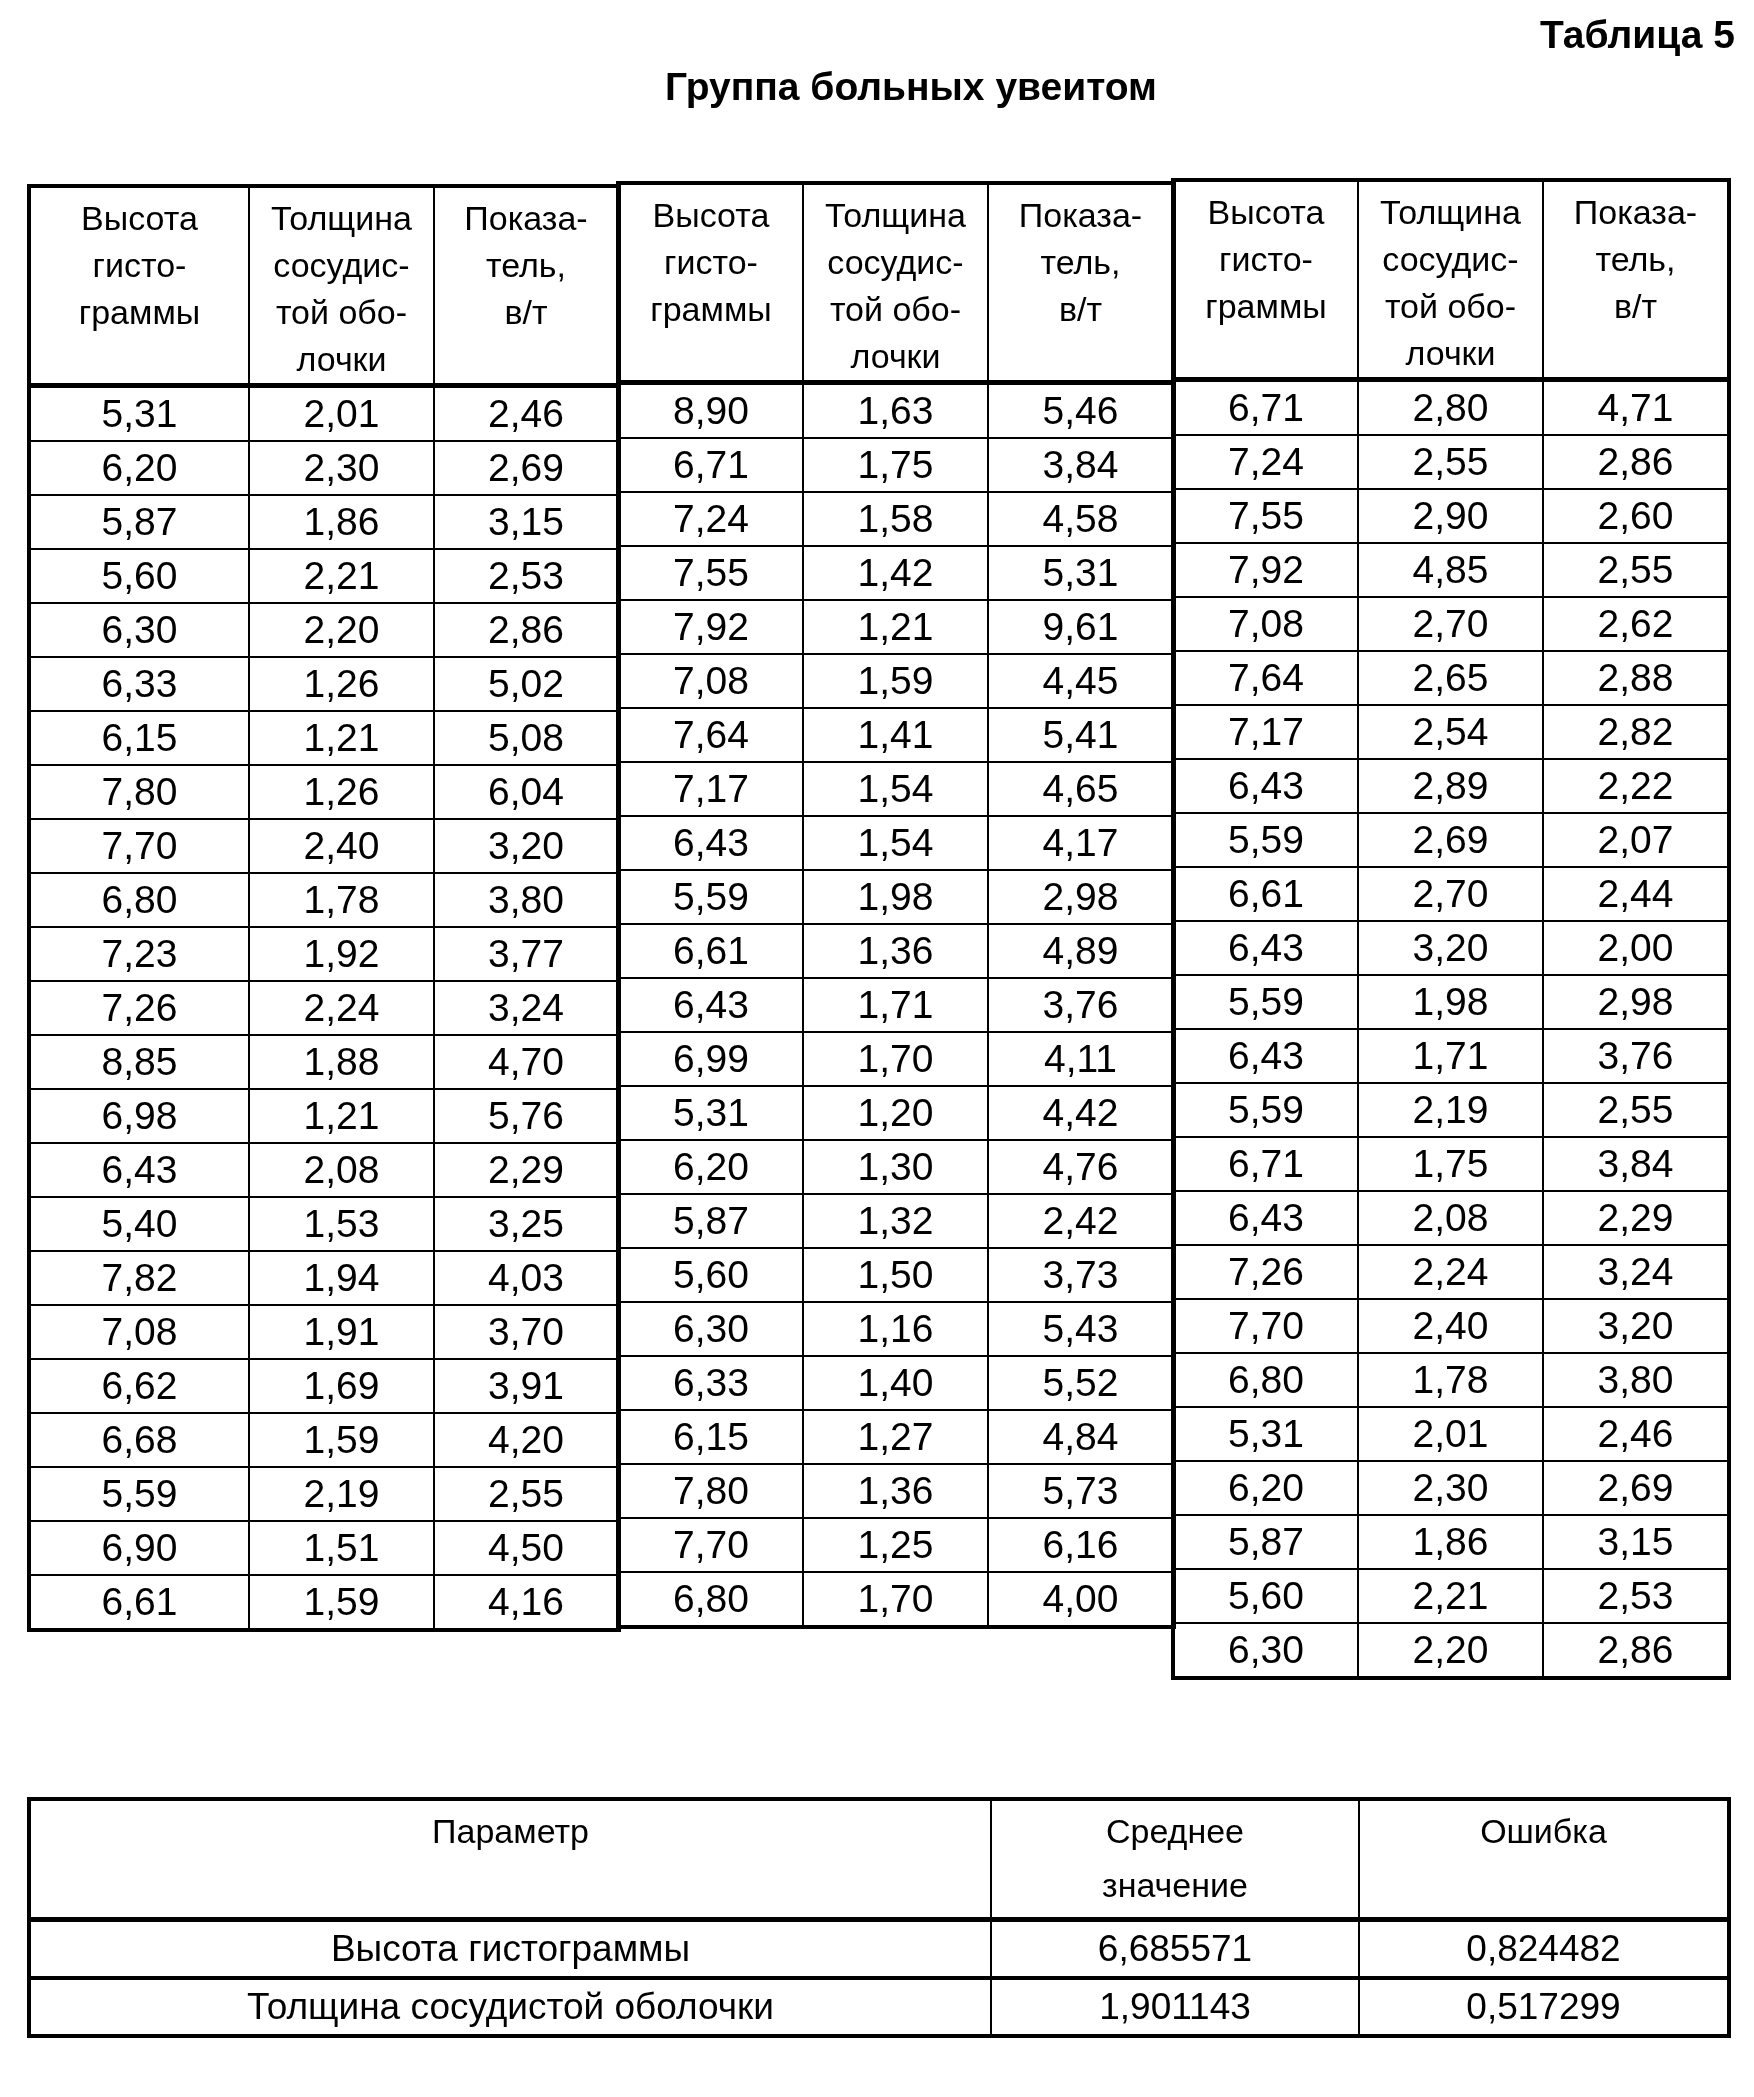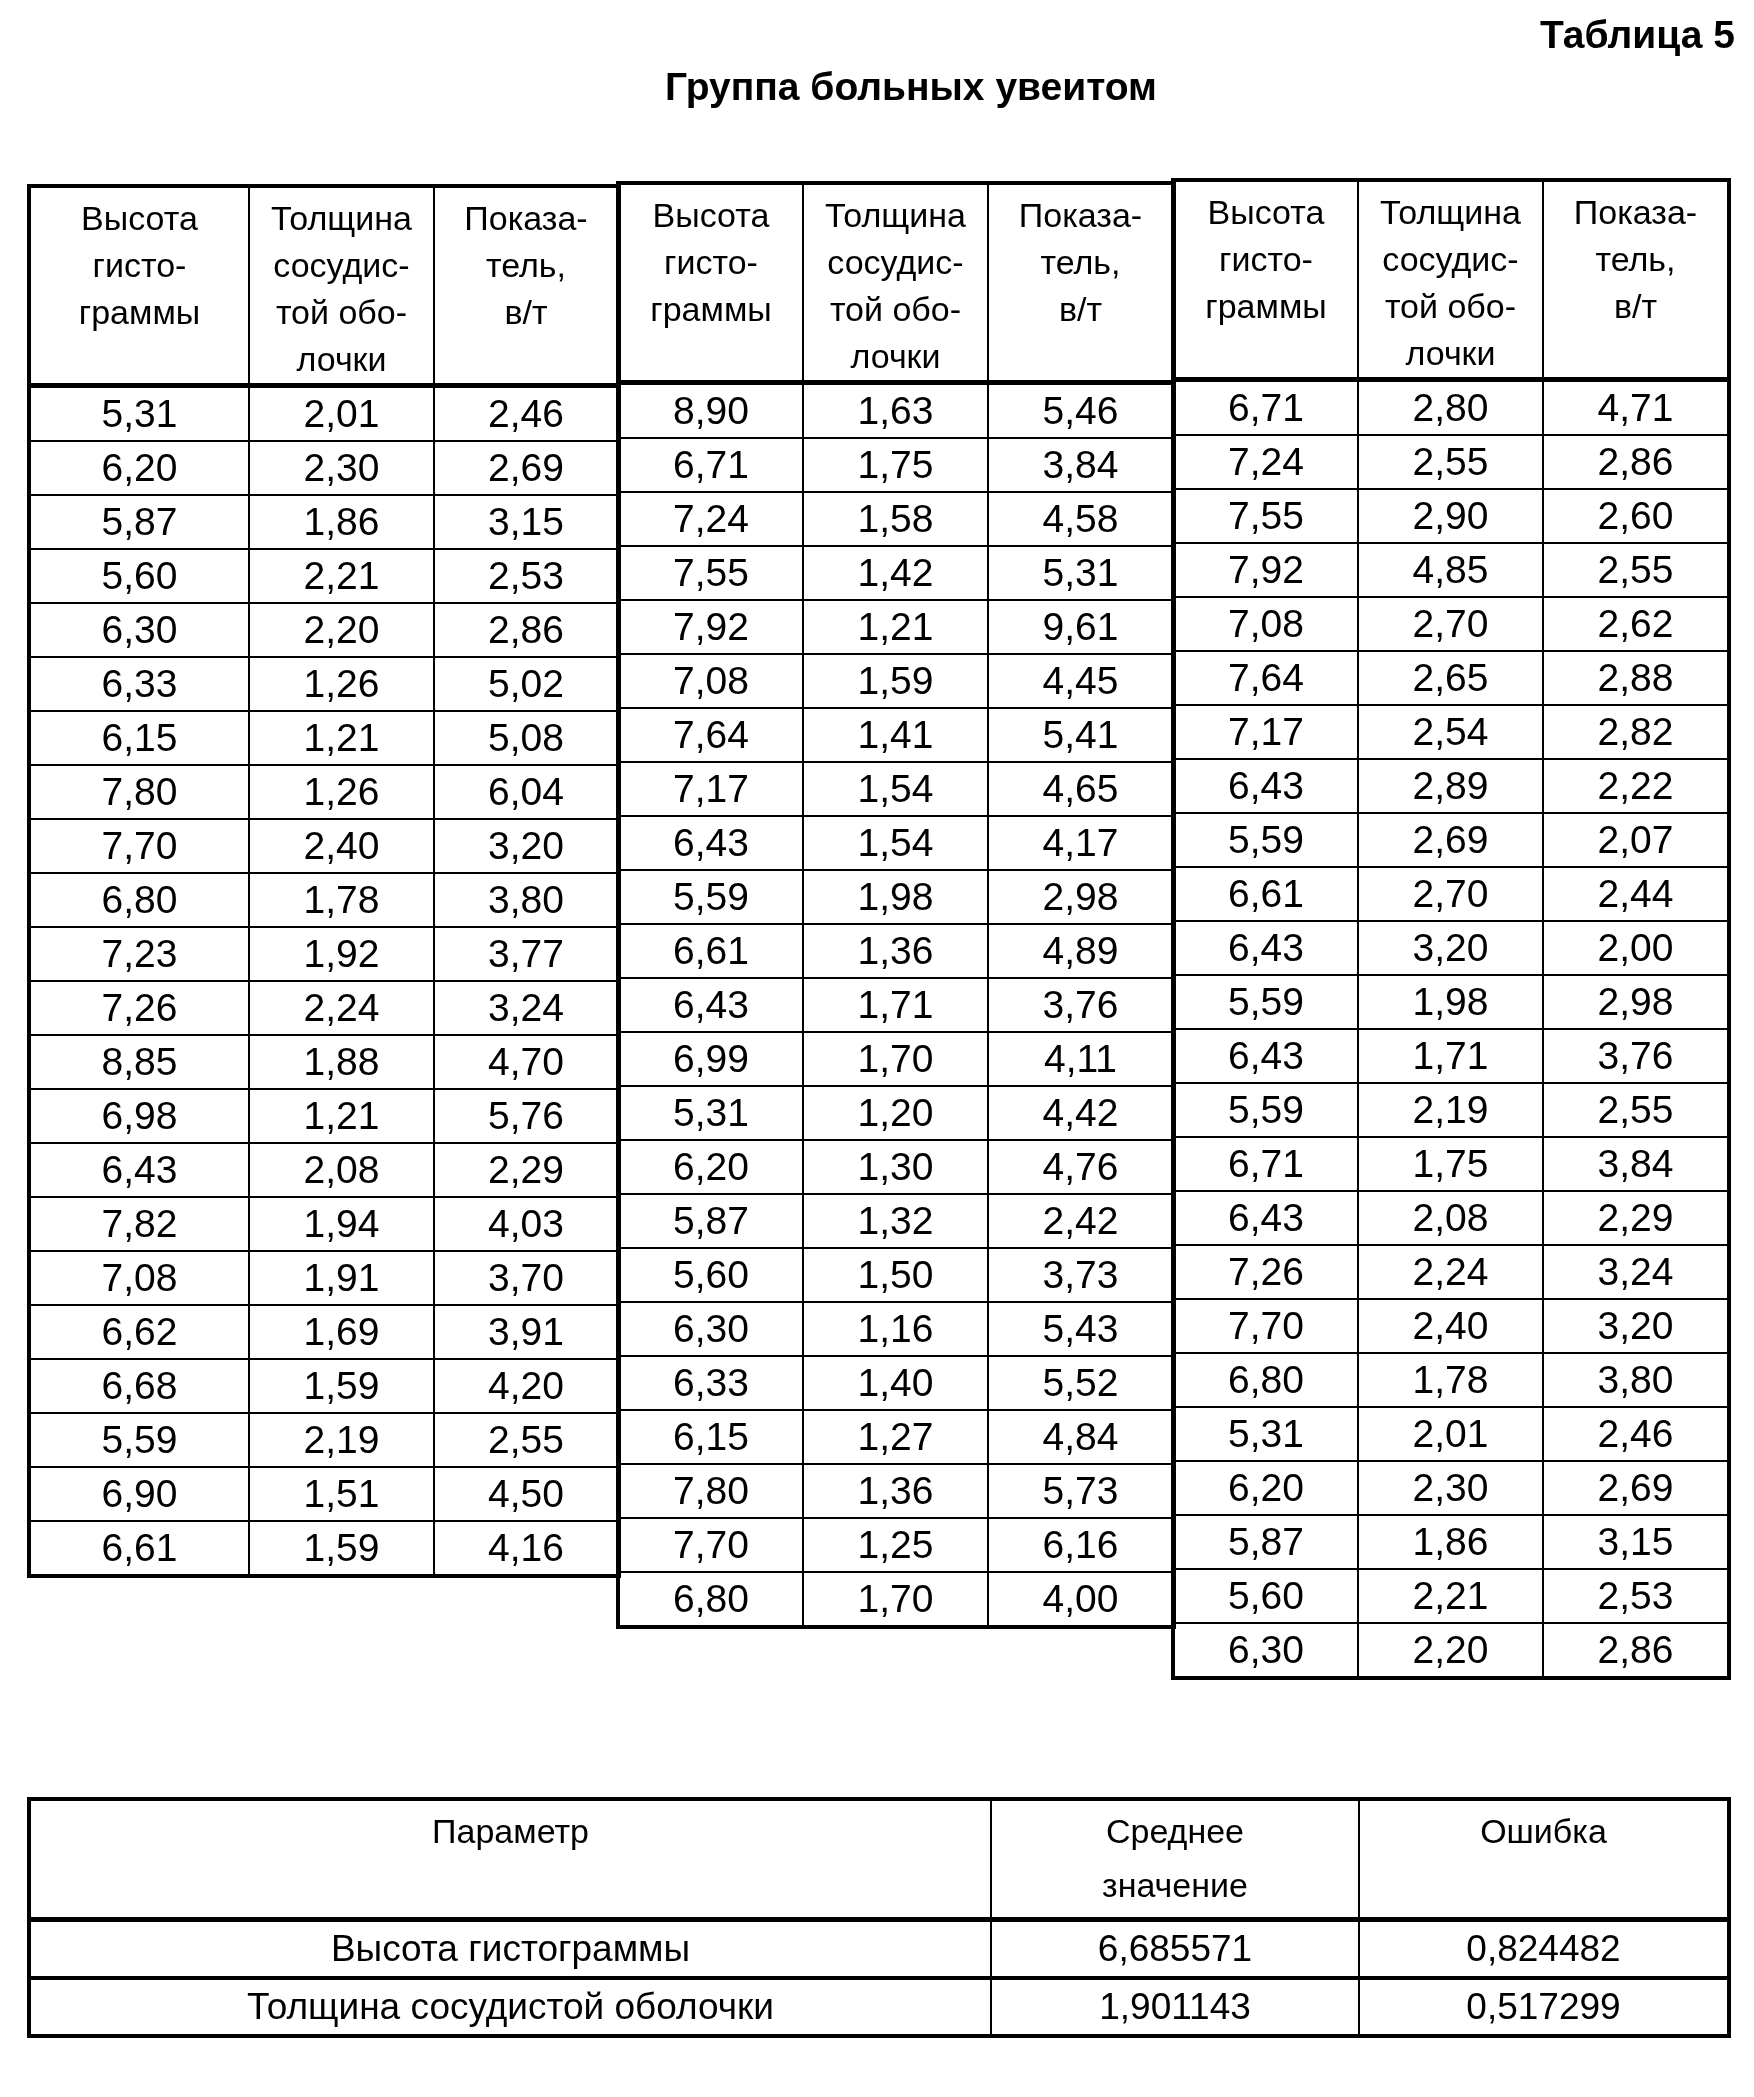--- a/index.html
+++ b/index.html
@@ -141,20 +141,25 @@
       </tr>
       <tr>
         <td>6,98</td>
         <td>1,21</td>
         <td>5,76</td>
       </tr>
       <tr>
         <td>6,43</td>
         <td>2,08</td>
         <td>2,29</td>
+      </tr>
+      <tr>
+        <td>5,40</td>
+        <td>1,53</td>
+        <td>3,25</td>
       </tr>
       <tr>
         <td>7,82</td>
         <td>1,94</td>
         <td>4,03</td>
       </tr>
       <tr>
         <td>7,08</td>
         <td>1,91</td>
         <td>3,70</td>

